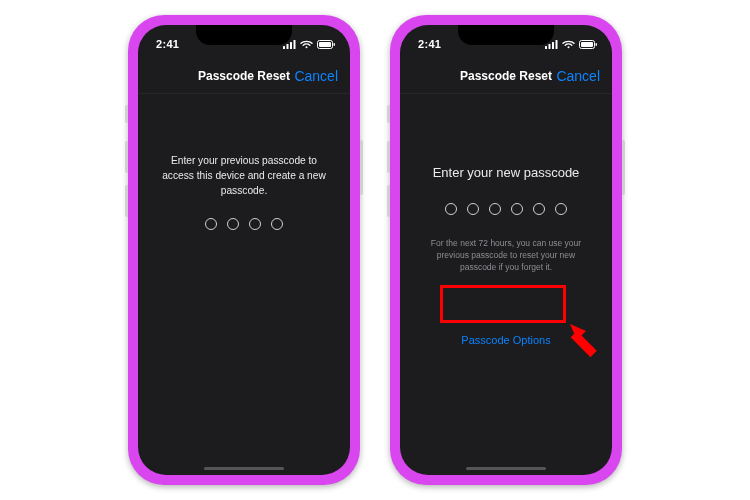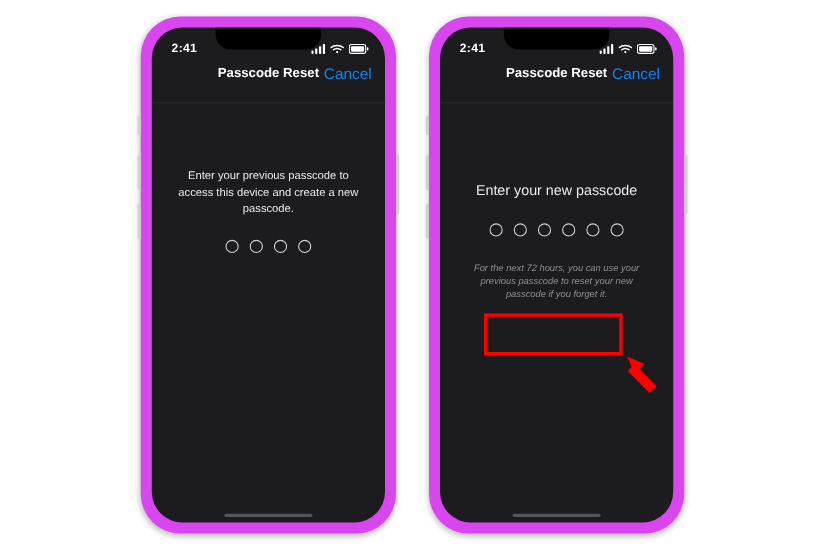--- a/index.html
+++ b/index.html
@@ -74,21 +74,21 @@
     padding: 4px 14px 0 18px;
     font-size: 11px;
     font-weight: 600;
     letter-spacing: 0.3px;
   }
   .status-right { display: flex; align-items: center; gap: 4px; }
   .signal-icon svg, .wifi-icon svg, .battery-icon svg { display: block; }
   .nav-bar {
     height: 34px;
     display: flex;
-    align-items: flex-start;
+    align-items: center;
     justify-content: center;
     position: relative;
     border-bottom: 0.5px solid rgba(255,255,255,0.05);
   }
   .nav-title {
     font-size: 12px;
     font-weight: 600;
     color: #fff;
   }
   .nav-cancel {
@@ -119,21 +119,20 @@
     height: 10px;
     border: 1px solid #cfcfcf;
     border-radius: 50%;
   }
   .subnote {
     font-size: 8.5px;
     line-height: 1.45;
     color: #8e8e93;
     margin: 22px auto 12px auto;
     max-width: 155px;
-    font-style: italic;
   }
   .options-link {
     display: inline-block;
     margin-top: 40px;
     font-size: 11px;
     color: #0a84ff;
     padding: 8px 14px;
     position: relative;
   }
   .highlight-box {
@@ -266,20 +265,23 @@
       <p class="instruction" style="font-size:13px;">Enter your new passcode</p>
       <div class="dots">
         <div class="dot"></div>
         <div class="dot"></div>
         <div class="dot"></div>
         <div class="dot"></div>
         <div class="dot"></div>
         <div class="dot"></div>
       </div>
       <p class="subnote">For the next 72 hours, you can use your previous passcode to reset your new passcode if you forget it.</p>
+      <div style="position:relative; display:inline-block;">
+        <span class="options-link">Passcode Options</span>
+      </div>
     </div>
     <div class="home-indicator"></div>
   </div>
 </div>
 
 <div class="highlight-box" style="left:440px; top:285px;"></div>
 <svg class="arrow" style="left:562px; top:316px;" width="50" height="50" viewBox="0 0 50 50">
   <g fill="#ff0000">
     <polygon points="8,8 24,15 15,24"></polygon>
     <rect x="15" y="15" width="28" height="9" transform="rotate(45 15 15)"></rect>

